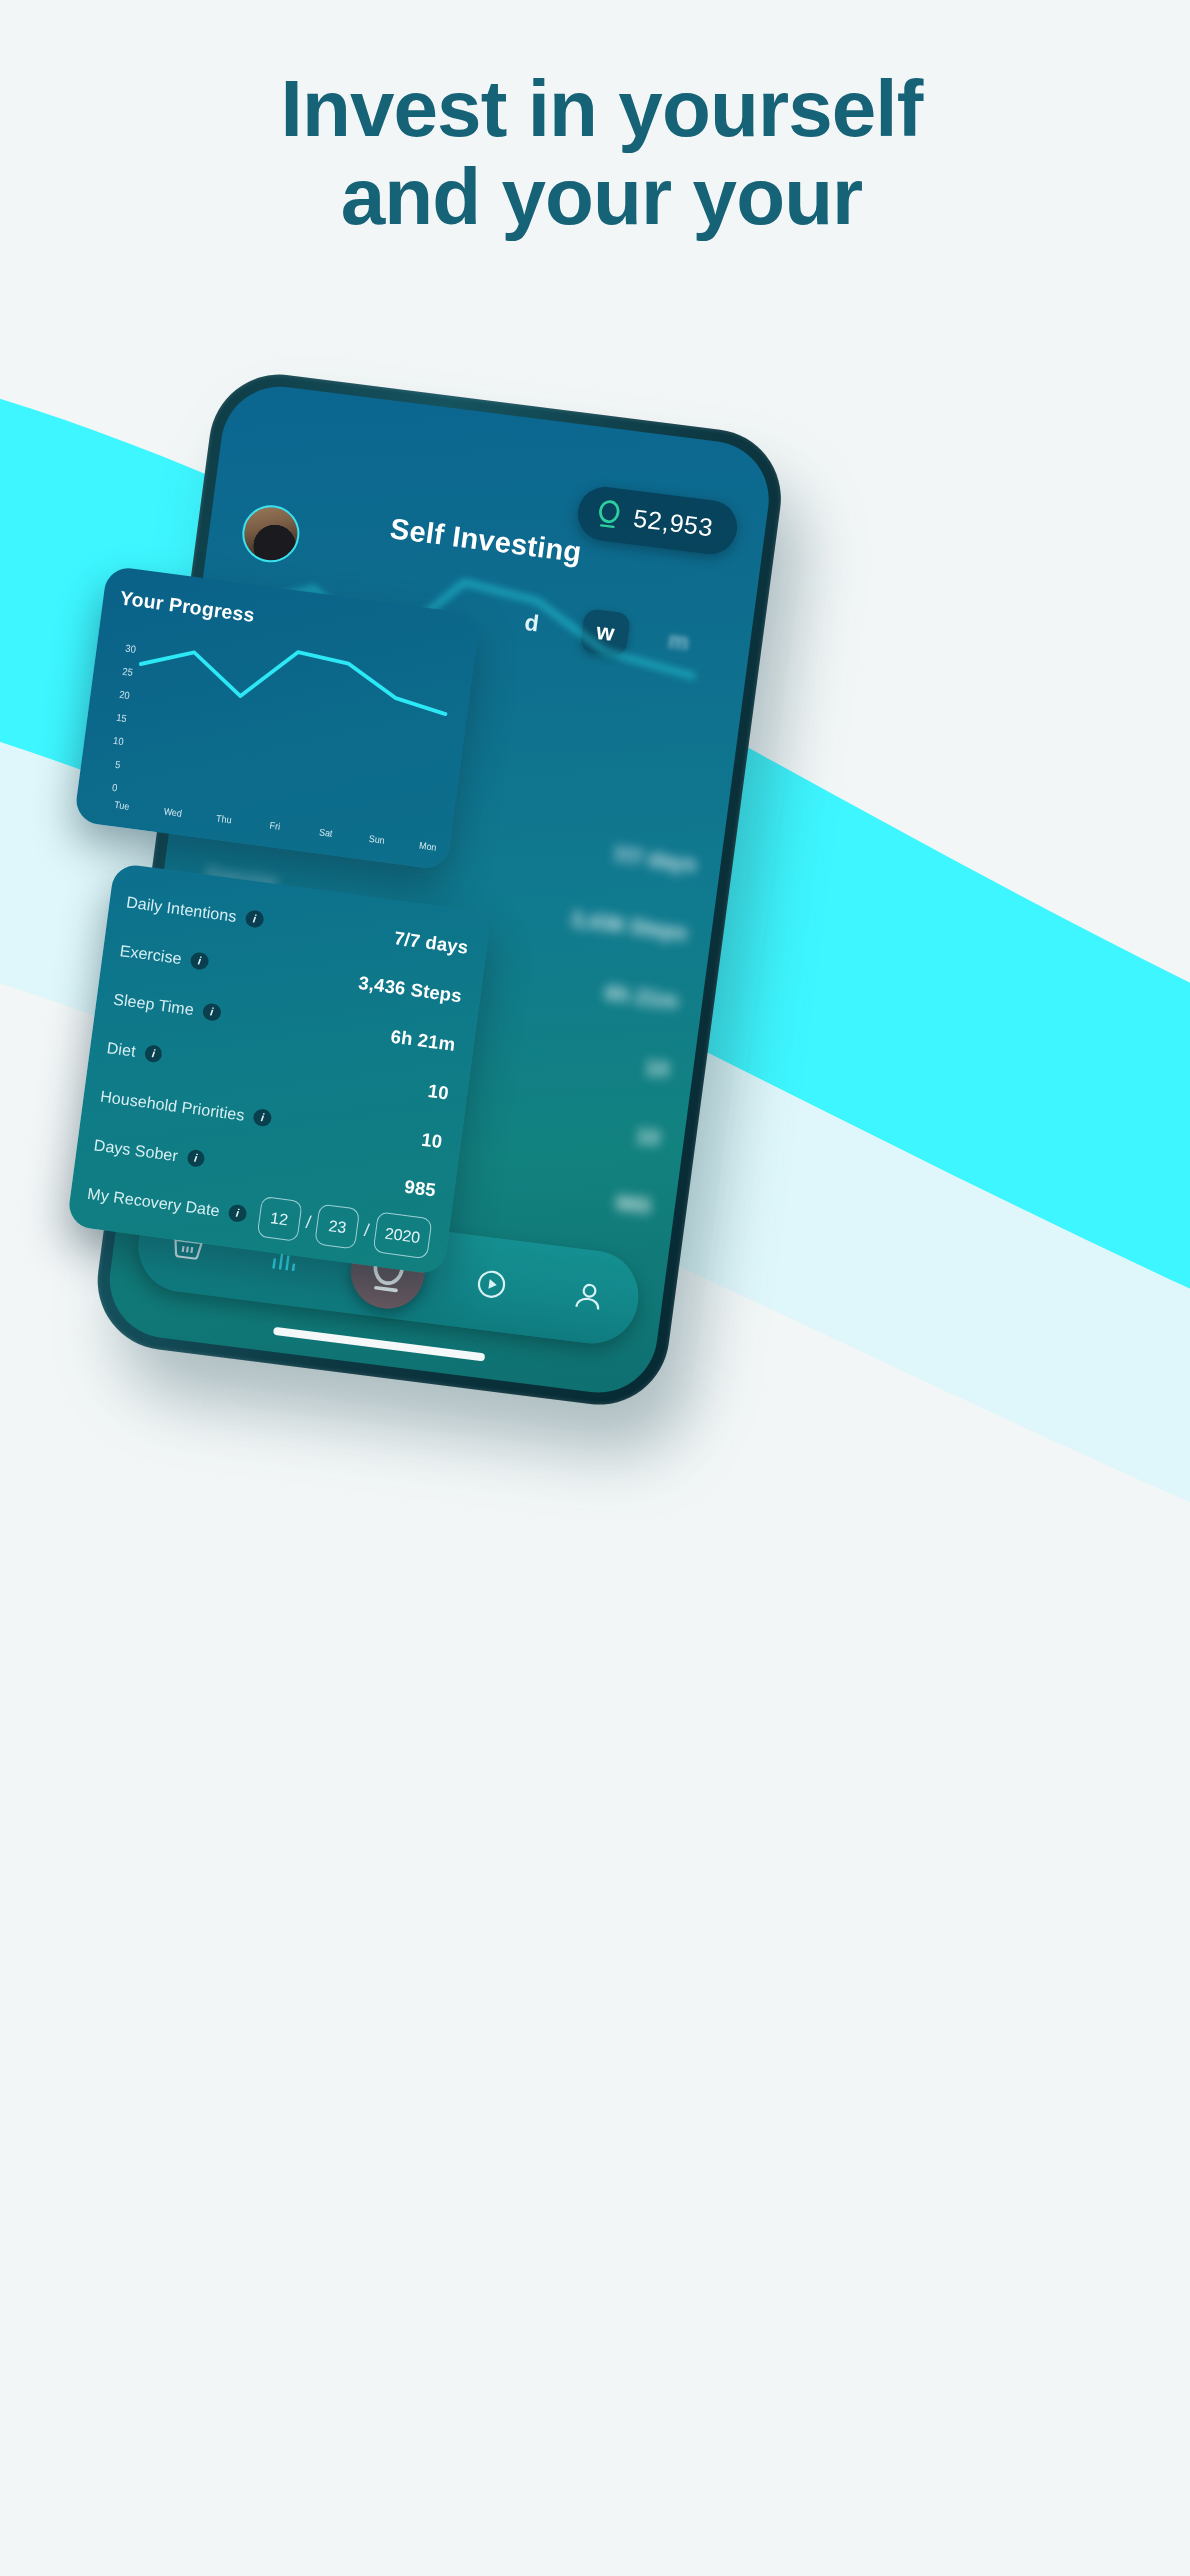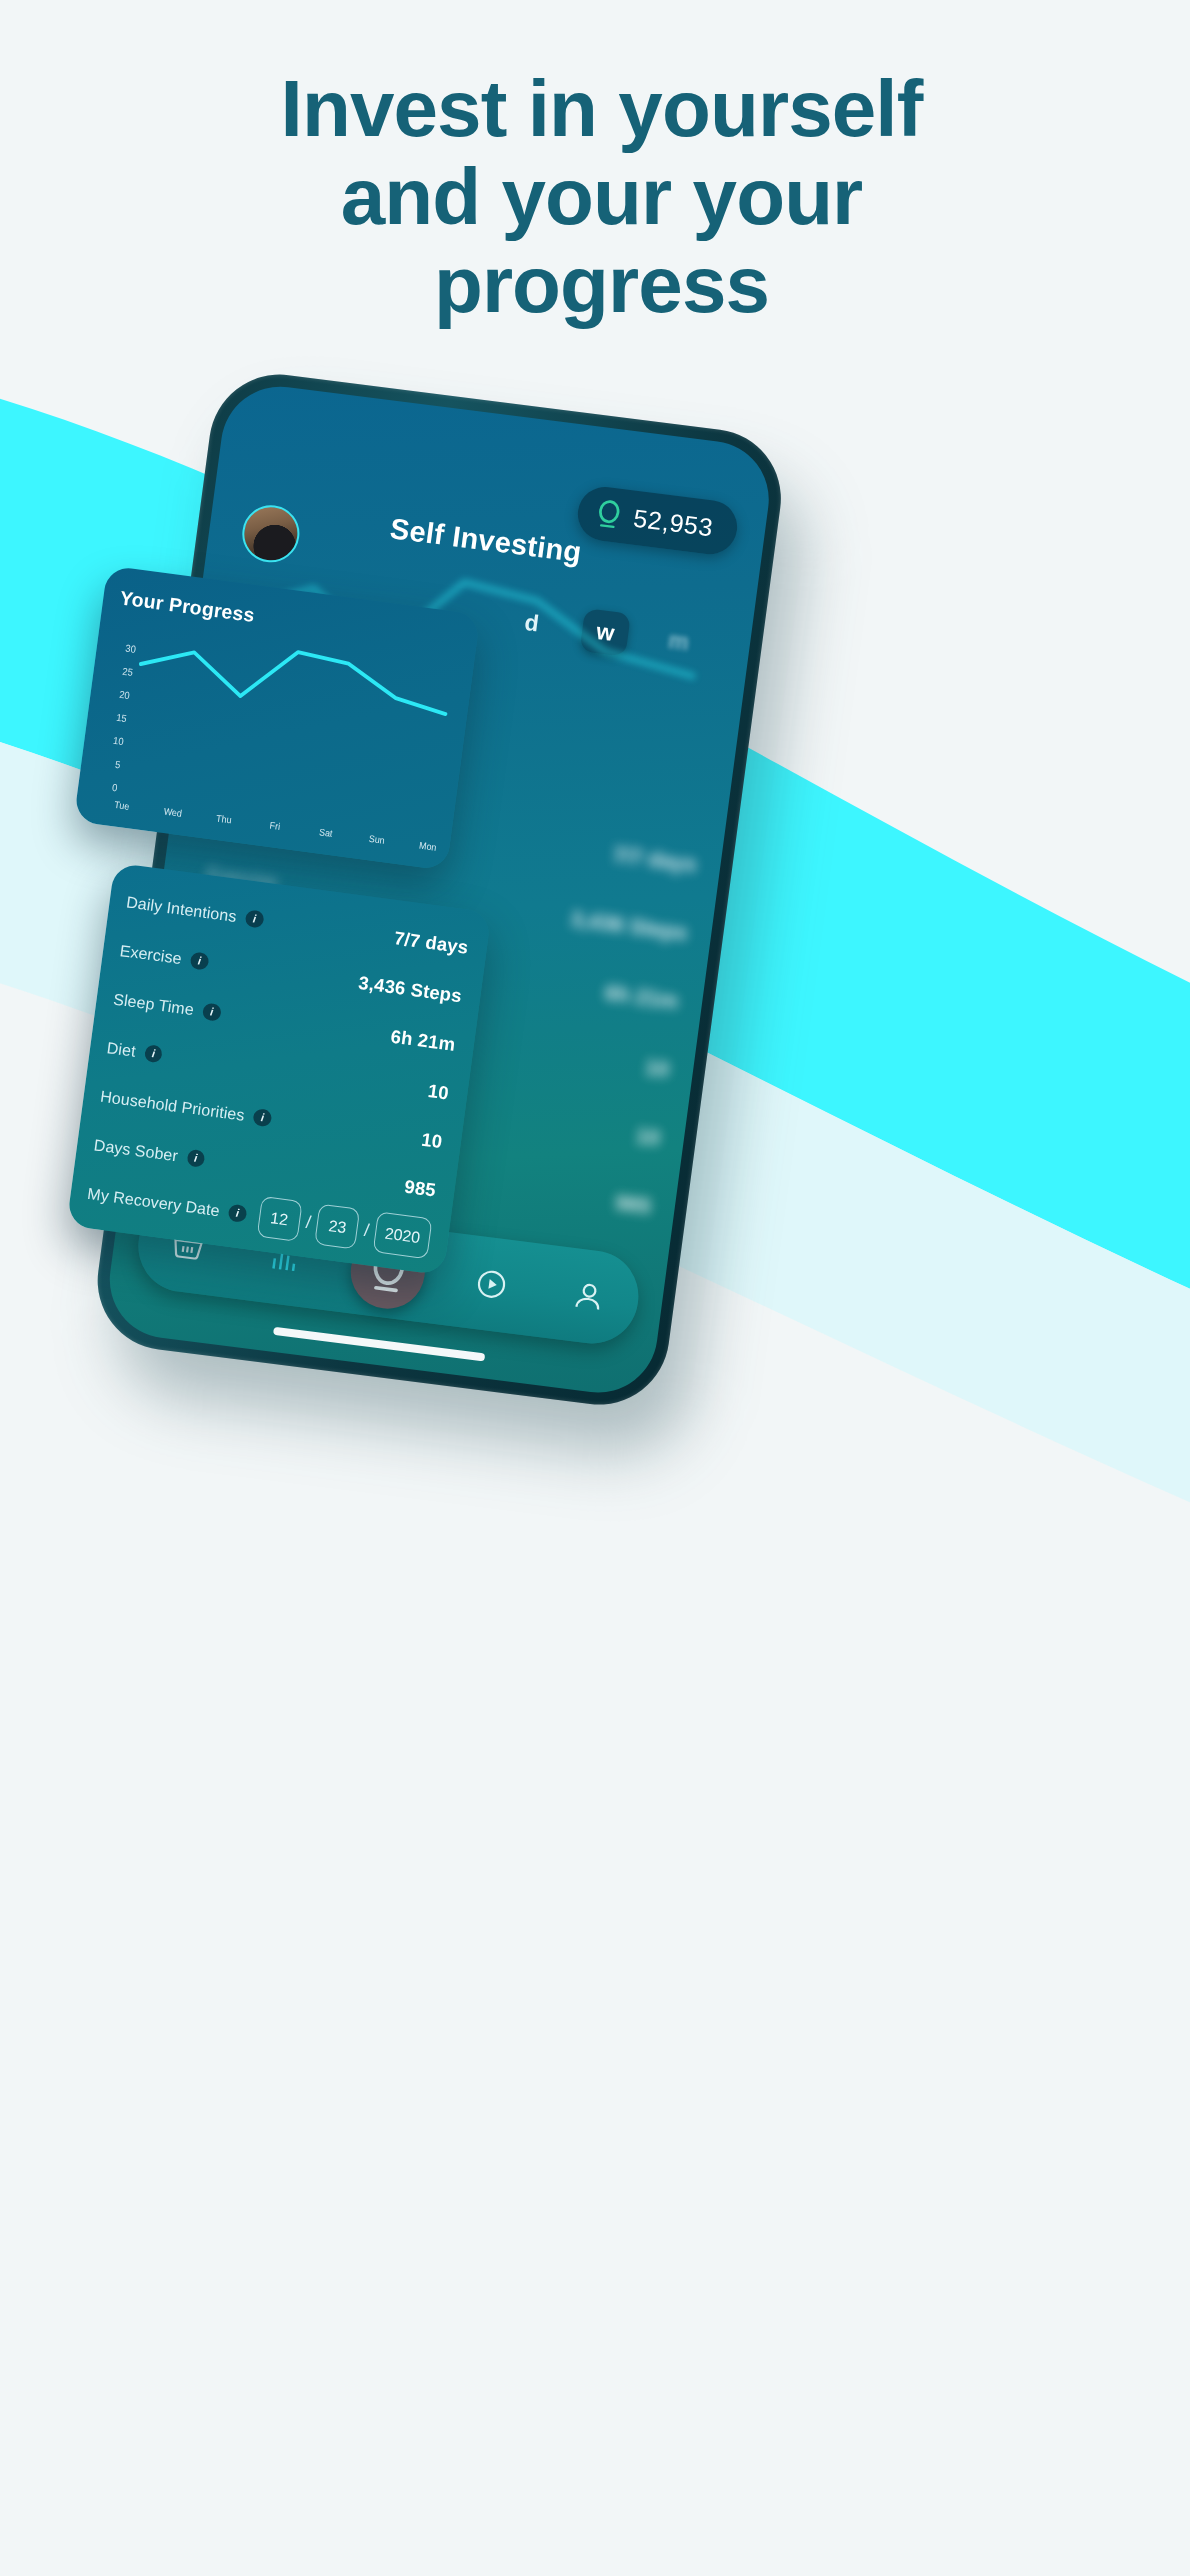--- a/index.html
+++ b/index.html
@@ -213,21 +213,20 @@
 
 <svg id="bg-swoosh" viewBox="0 0 1284 2778" preserveAspectRatio="none">
   <rect x="0" y="0" width="1284" height="2778" fill="#f2f6f7"></rect>
   <path d="M0,430 C420,560 820,830 1284,1060 L1284,1390 C830,1180 400,930 0,800 Z" fill="#3df6ff"></path>
   <path d="M0,800 C400,930 830,1180 1284,1390 L1284,1620 C830,1420 400,1190 0,1060 Z" fill="#dcf7fa" opacity="0.85"></path>
 </svg>
 
 <div class="headline">
   <span>Invest in yourself</span>
   <span>and your your</span>
-  <span>progress</span>
 </div>
 
 <div id="phone-wrap">
   <div class="phone-shadow"></div>
   <div class="phone-body">
     <div class="phone-screen">
       <div class="screen-inner">
 
         <div class="sc-header">
 

